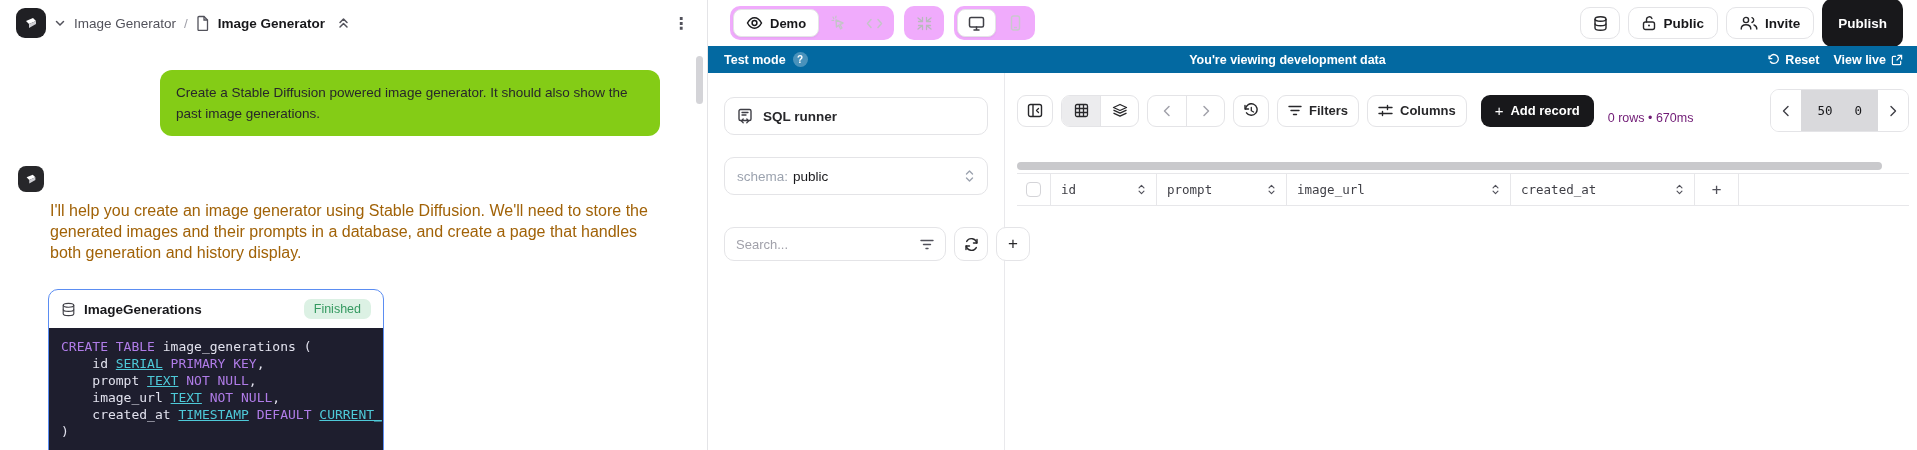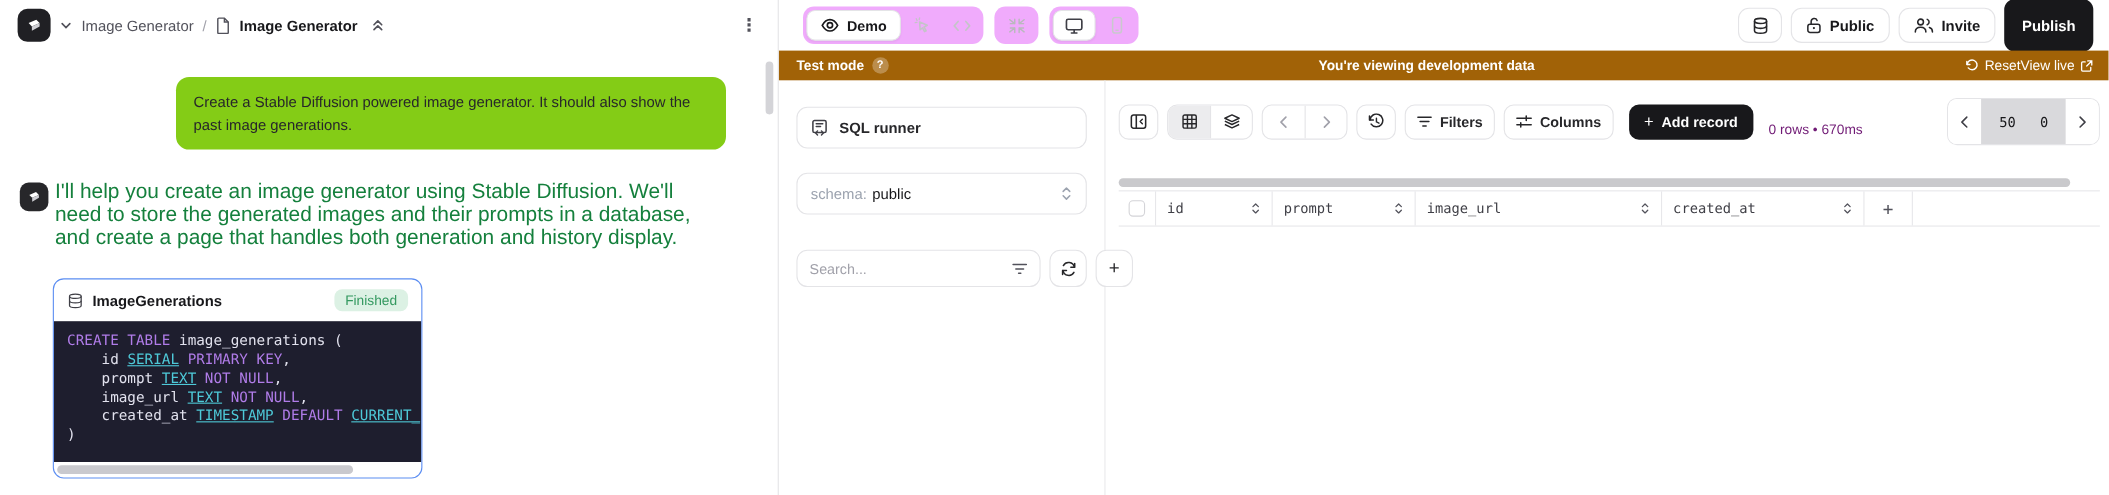--- a/index.html
+++ b/index.html
@@ -41,44 +41,44 @@
   
   .chat { width:708px; flex:0 0 708px; border-right:1px solid #e4e4e7; position:relative;
     padding-top:24px; overflow:hidden; }
   .chat-scroll-thumb { position:absolute; right:4px; top:10px; width:7px; height:48px;
     border-radius:4px; background:#d4d4d8; }
   .user-bubble { max-width:500px; margin:0 47px 0 auto; background:#84cc16; border-radius:12px;
     padding:12px 16px; font-size:13.5px; line-height:21px; color:#27272a; }
   .assistant-row { display:flex; margin:28px 0 0 18px; }
   .assistant-avatar { width:26px; height:26px; border-radius:8px; background:#27272a;
     display:flex; align-items:center; justify-content:center; flex:0 0 26px; margin-top:2px; }
-  .assistant-text { margin-left:6px; width:606px; font-size:19px; line-height:21px; color:#15803d; }
+  .assistant-text { margin-left:6px; width:606px; font-size:16px; line-height:21px; color:#a16207;margin-top:36px; }
 
   .gen-card { width:336px; margin:26px 0 0 48px; border:1.5px solid #5b8df2; border-radius:10px;
     background:#fff; overflow:hidden; }
   .gen-card-head { height:38px; display:flex; align-items:center; gap:8px; padding:0 12px; }
   .gen-card-title { font-size:13.5px; font-weight:700; color:#18181b; flex:1; }
   .badge-finished { background:#dcf1e4; color:#349960; font-size:12.5px; font-weight:500;
     border-radius:7px; padding:3px 10px; }
   .code-block { background:#1e1e2e; padding:10px 12px 12px 12px; height:128px; overflow:hidden; }
   .code-block pre { font-family:"DejaVu Sans Mono","Liberation Mono",monospace; font-size:13px;
     line-height:17px; white-space:pre; color:#e2e2ee; }
   .tok-kw { color:#b07ce8; } .tok-type { color:#4ec9d8;text-decoration:underline; } .tok-plain { color:#e2e2ee; }
   .code-hscroll { height:14px; display:flex; align-items:center; padding:0 3px; }
   .code-hscroll .thumb { height:8px; width:82%; border-radius:5px; background:#c9c9ce; }
 
   
   .right-panel { flex:1; display:flex; flex-direction:column; min-width:0; }
-  .banner { height:27px; flex:0 0 27px; background:#a16207; color:#fff; display:flex;
+  .banner { height:27px; flex:0 0 27px; background:#0369a1; color:#fff; display:flex;
     align-items:center; padding:0 14px 0 16px; font-size:12.5px; }
   .banner-left { display:flex; align-items:center; gap:7px; font-weight:700; }
   .q-badge { width:15px; height:15px; border-radius:50%; background:rgba(255,255,255,.28);
     font-size:10px; font-weight:700; display:flex; align-items:center; justify-content:center; }
   .banner-center { flex:1; text-align:center; font-weight:600; }
-  .banner-right { display:flex; align-items:flex-start; font-weight:400; }
+  .banner-right { display:flex; align-items:flex-start; gap:14px; font-weight:700; }
   .banner-link { display:flex; align-items:center; gap:5px; cursor:pointer; }
 
   .right-body { flex:1; display:flex; min-height:0; }
   .db-sidebar { width:297px; flex:0 0 297px; border-right:1px solid #e9e9ec; padding:24px 16px 0 16px; }
   .sql-runner-btn { display:flex; align-items:center; gap:10px; width:100%; height:38px;
     border:1px solid #e4e4e7; border-radius:10px; background:#fff; padding:0 12px;
     font-size:13.5px; font-weight:600; color:#27272a; cursor:pointer; }
   .schema-select { display:flex; align-items:center; width:100%; height:38px; margin-top:22px;
     border:1px solid #e4e4e7; border-radius:10px; background:#fff; padding:0 12px;
     font-size:13.5px; cursor:pointer; }

